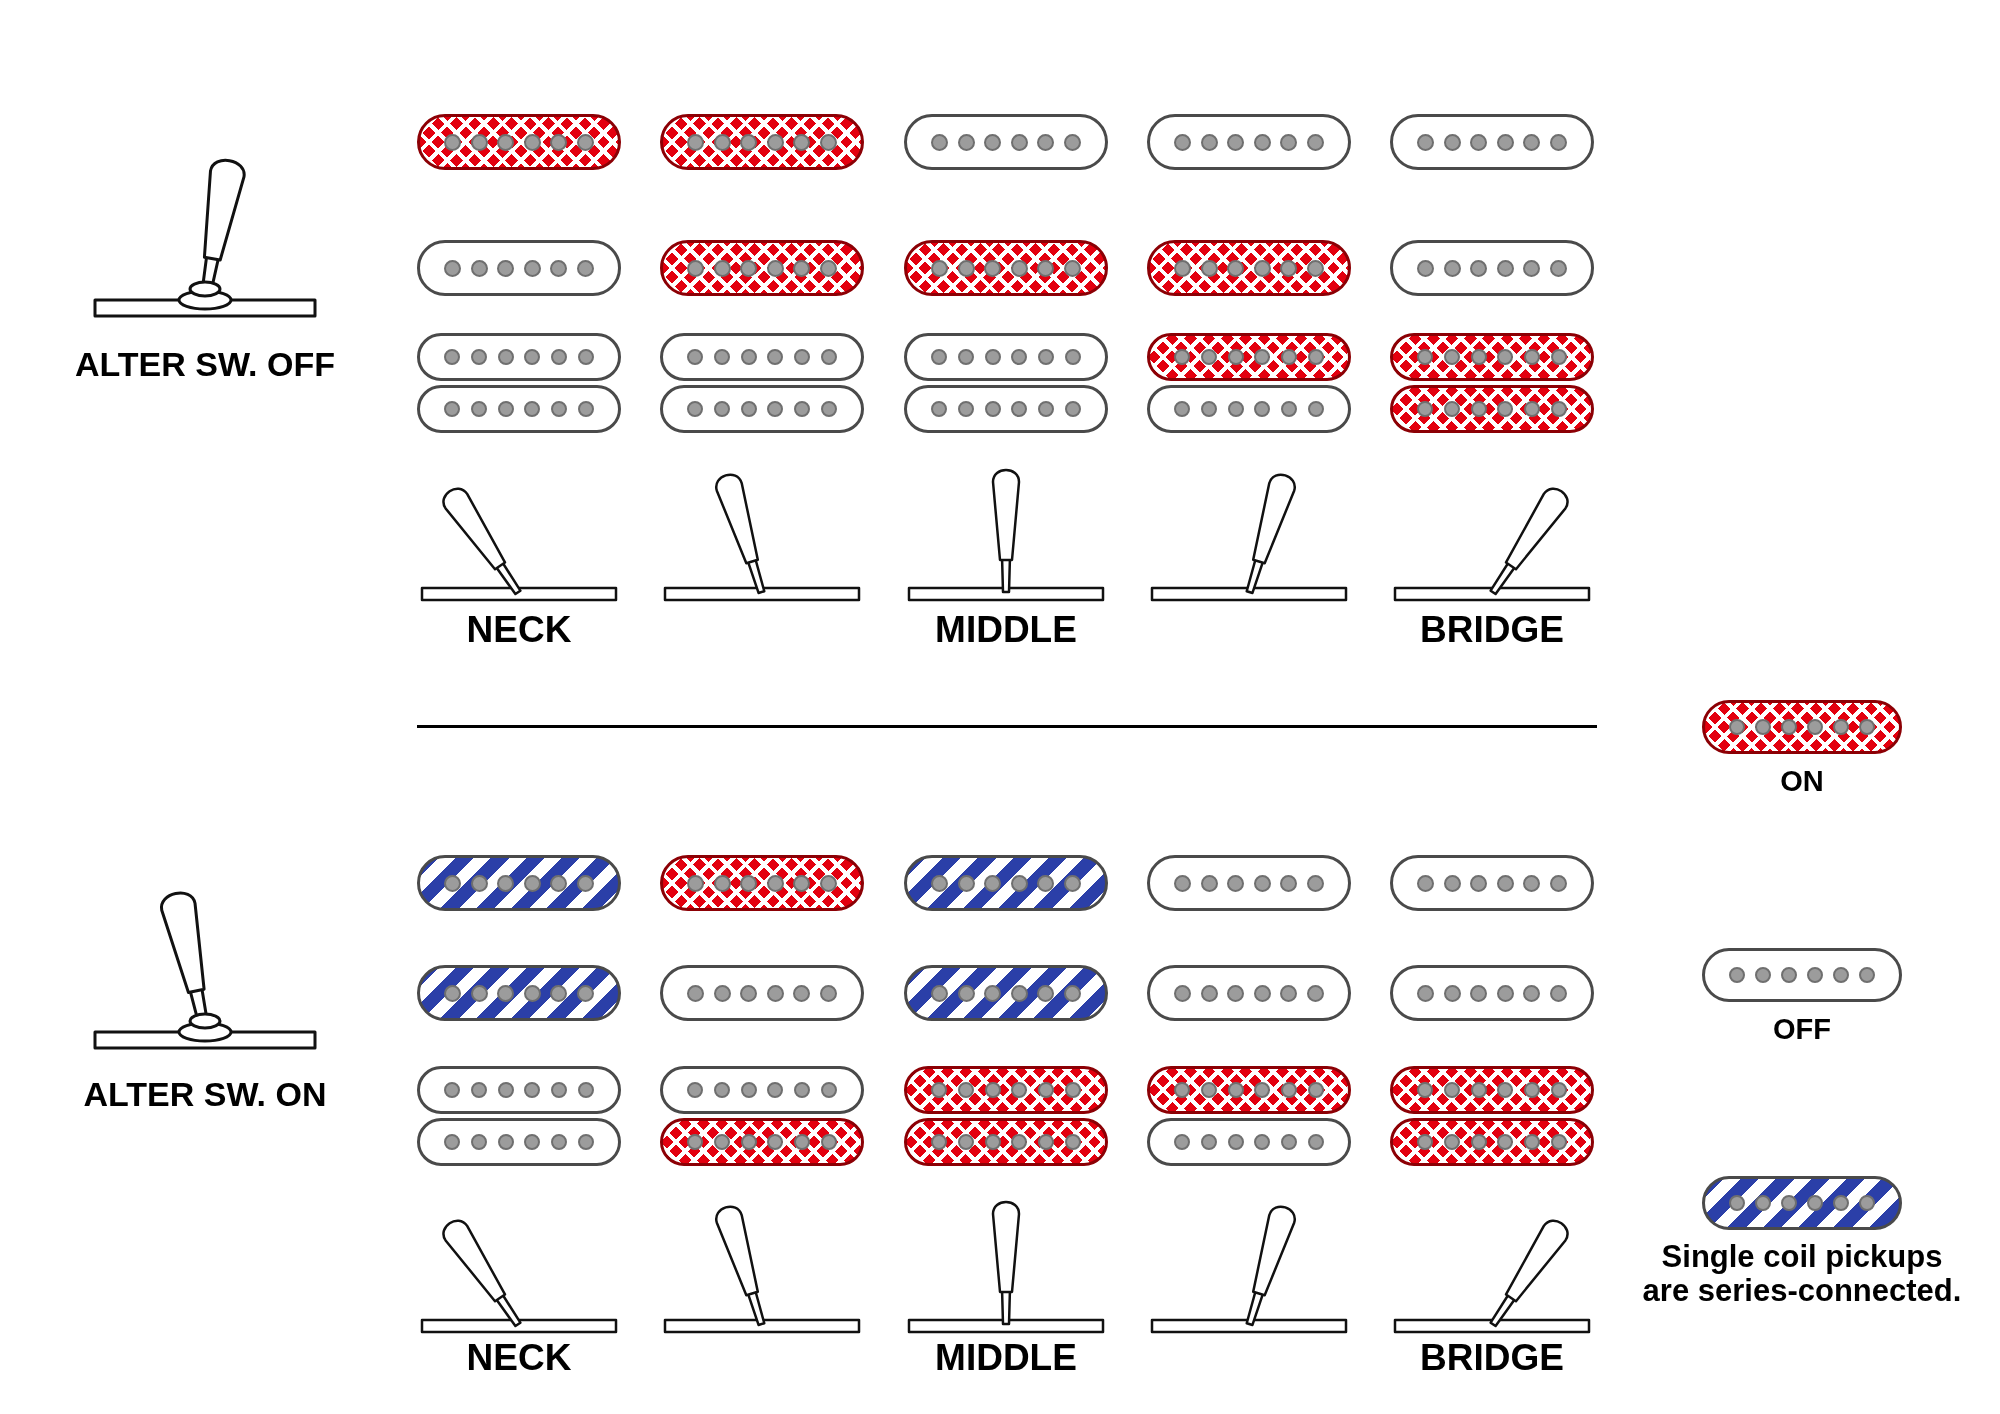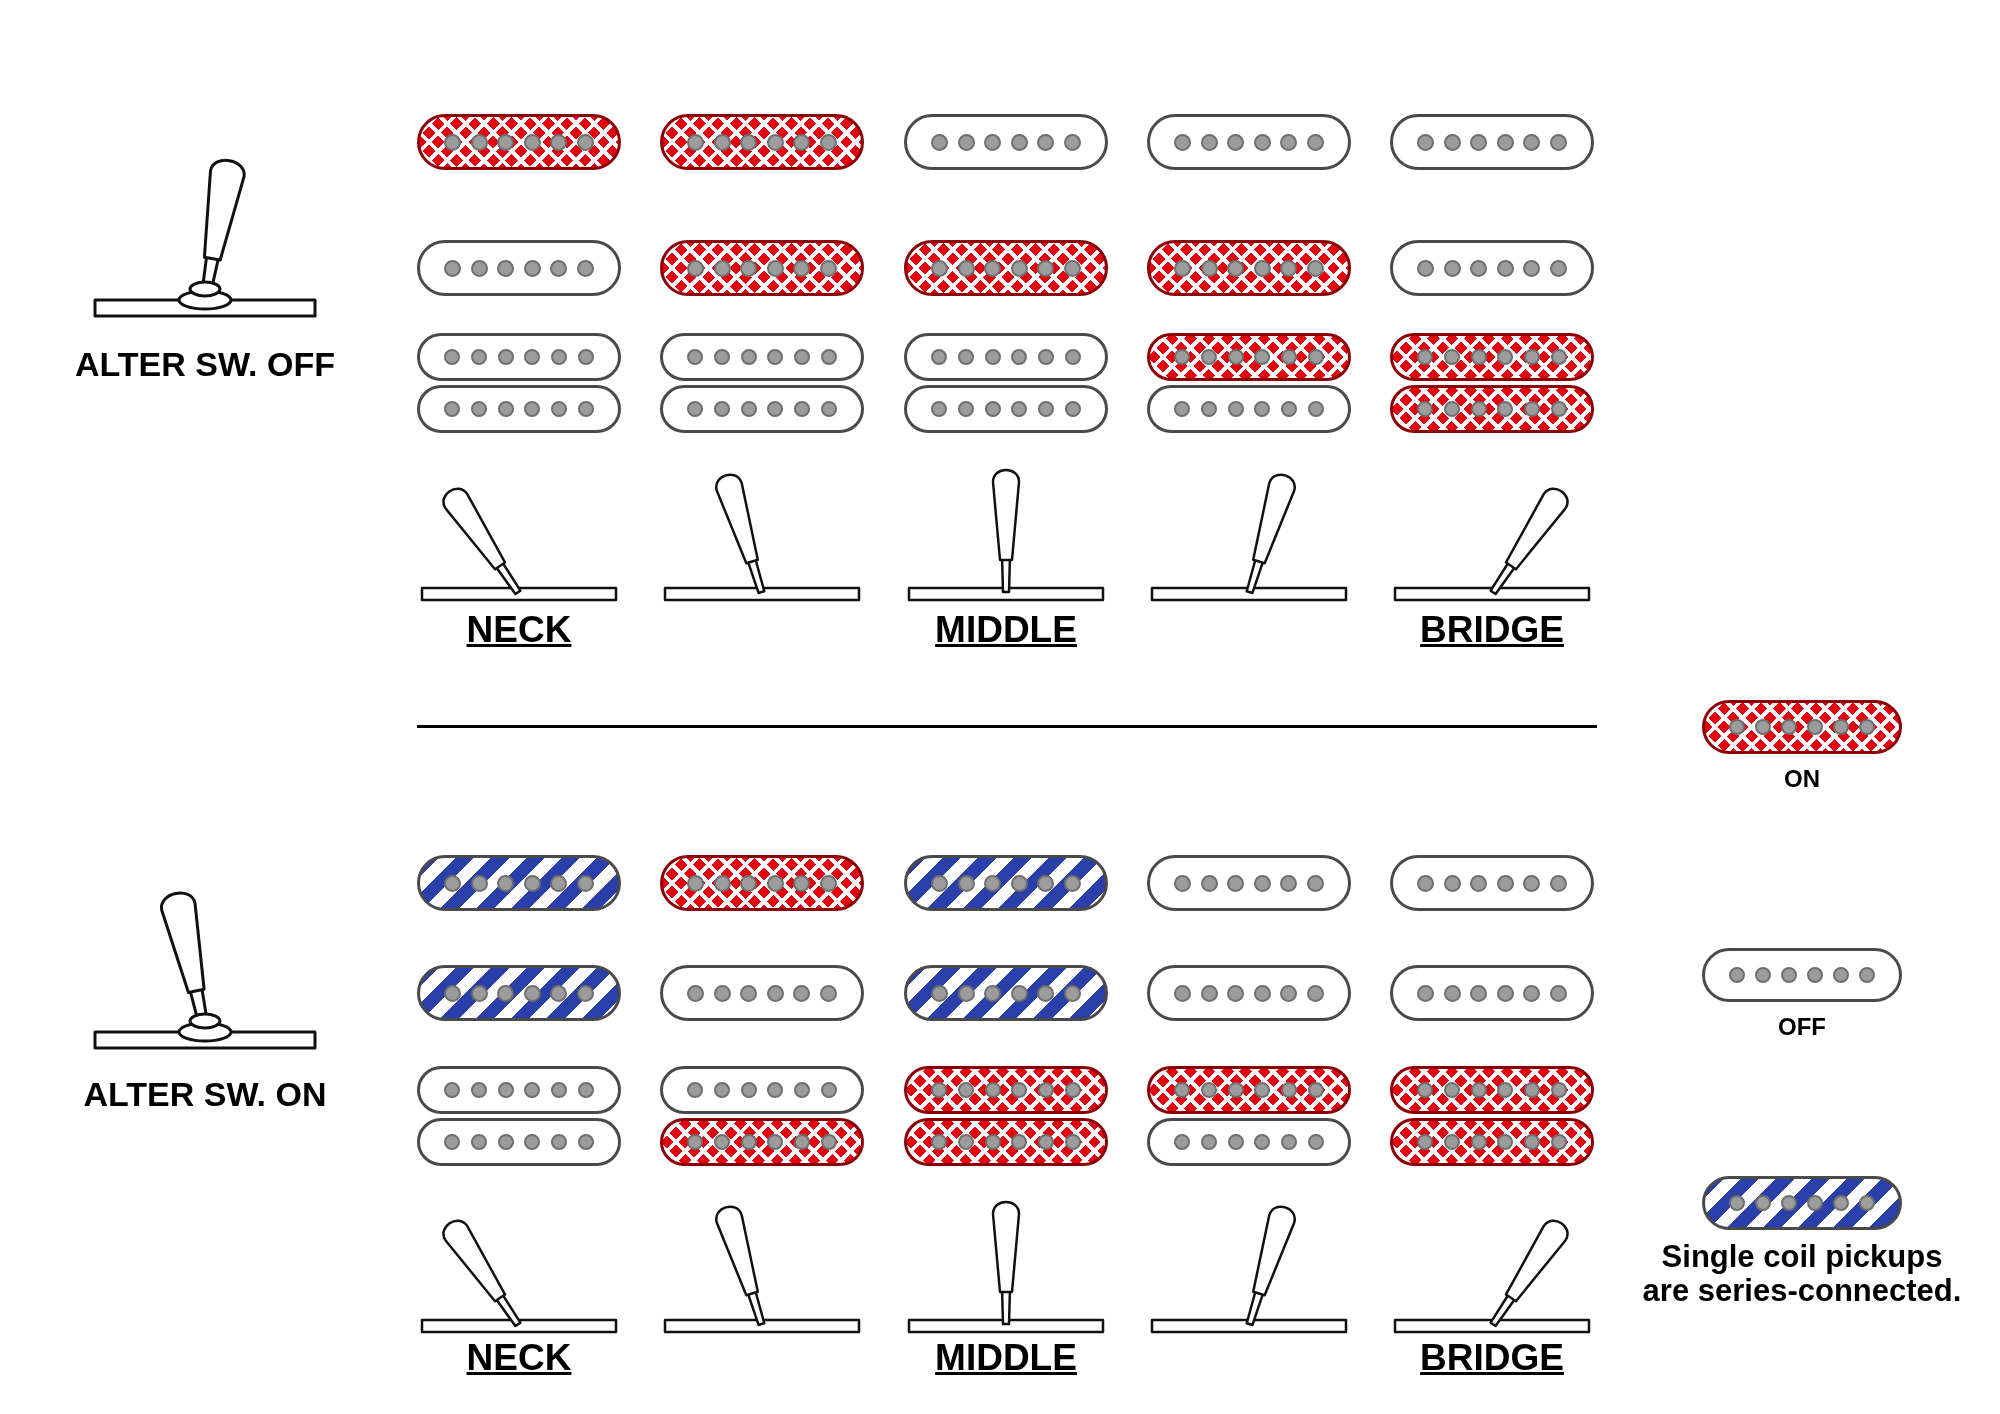--- a/index.html
+++ b/index.html
@@ -26,23 +26,23 @@
     background-color:#ffffff;
     background-image:repeating-linear-gradient(135deg, var(--blue,#2b3fa8) 0 13px, rgba(0,0,0,0) 13px 25px);
   }
   .dot{
     width:17px;height:17px;border-radius:50%;
     background:var(--pole,#9c9c9c);
     border:2px solid #6f6f6f;box-sizing:border-box;flex:0 0 auto;
   }
   .hum .dot{width:16px;height:16px;}
   .label{position:absolute;font-weight:bold;color:#000000;text-align:center;line-height:1.1;}
-  .pos-label{font-size:37px;text-decoration:underline;}
+  .pos-label{font-size:37px;}
   .switch-label{font-size:34px;}
-  .legend-label{font-size:24px;}
+  .legend-label{font-size:29px;}
   .legend-note{font-size:31px;white-space:pre-line;}
   .divider{position:absolute;left:417px;top:725px;width:1180px;height:3px;background:#000;}
   .lever-svg,.icon-svg{position:absolute;}
 </style>
 </head>
 <body>
 
 <div id="canvas">
 
   <svg class="icon-svg" style="left:60px;top:140px" width="290" height="200" viewBox="0 0 290 200">

